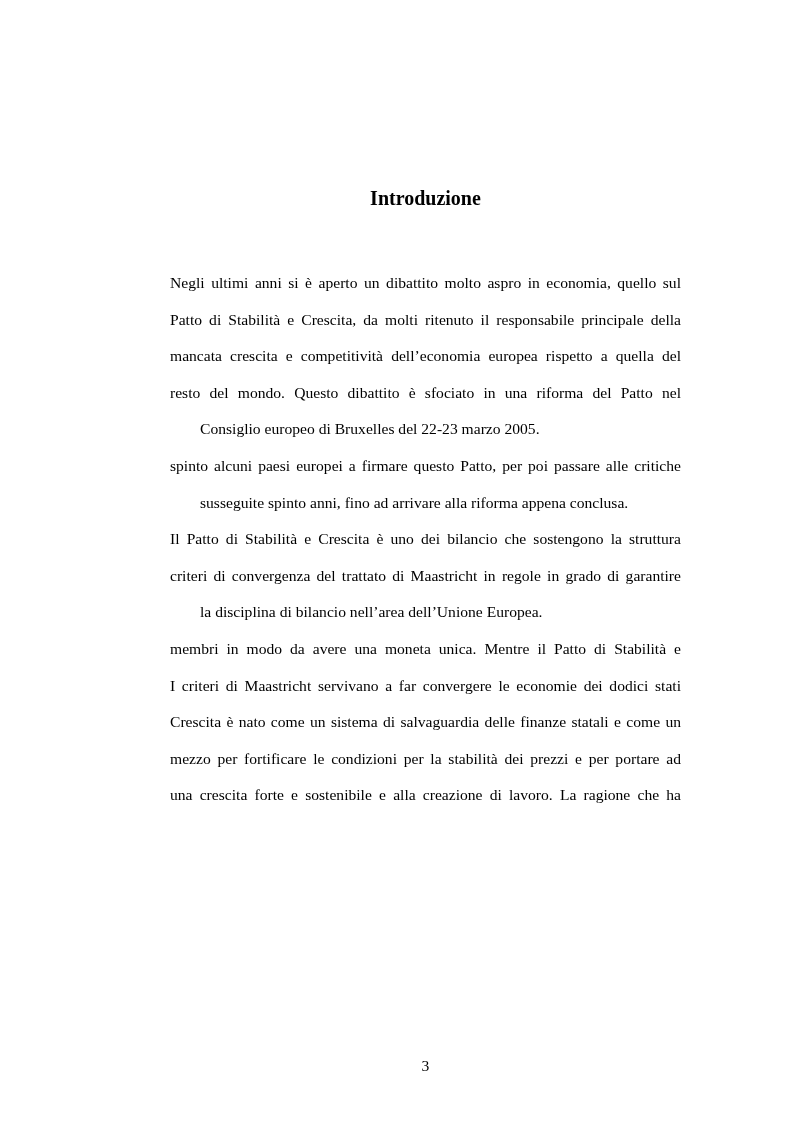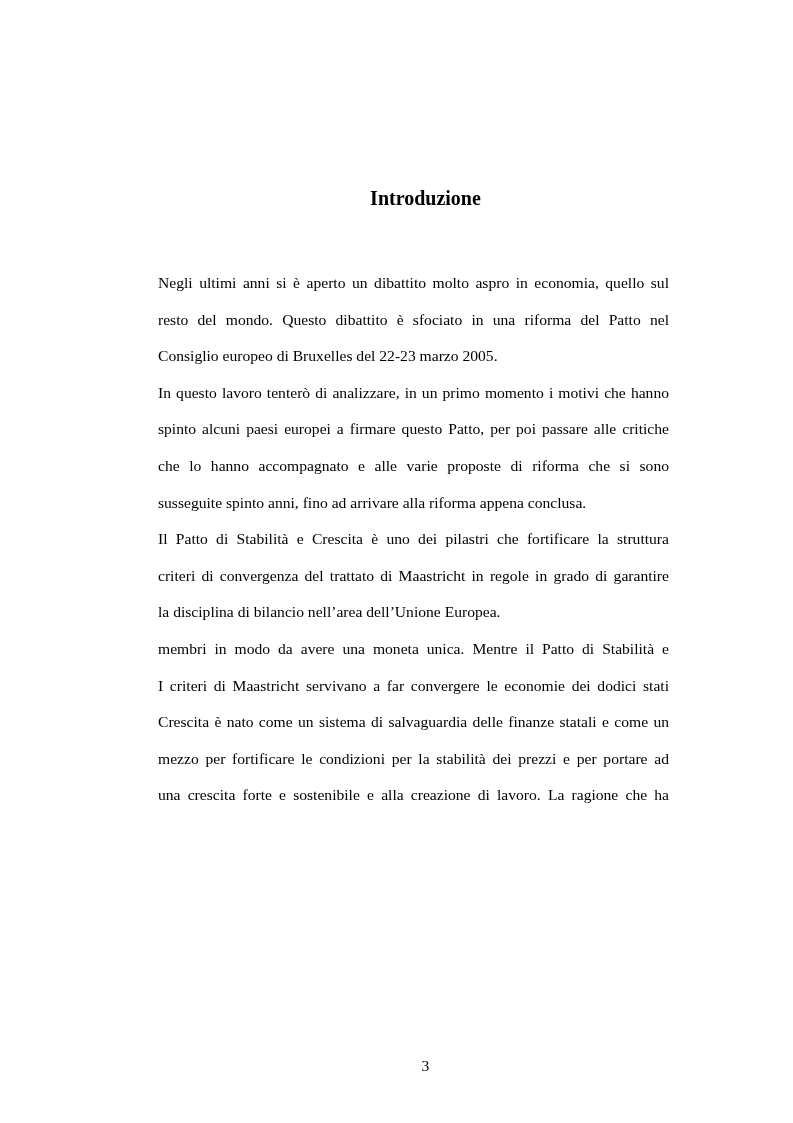--- a/index.html
+++ b/index.html
@@ -1,48 +1,48 @@
 <!DOCTYPE html>
 <html><head>
 <meta charset="utf-8">
 <style>
   html, body { margin: 0; padding: 0; background: #ffffff; }
   body { width: 793px; height: 1123px; position: relative; overflow: hidden;
          font-family: "Liberation Serif", "DejaVu Serif", serif; color: #000; }
   .title { position: absolute; top: 187px; left: 0; width: 851px; text-align: center;
            font-size: 20px; font-weight: bold; margin: 0; }
-  .body { position: absolute; left: 158px; top: 270px; width: 511px; }
+  .body { position: absolute; left: 170px; top: 270px; width: 511px; }
   .line { display: block; height: 36.6px; line-height: 26px; font-size: 15.6px;
           text-align: justify; text-align-last: justify; white-space: nowrap; }
-  .line.last { text-align-last: left; }
+  .line.last { text-align-last: left; margin-left: 30px; }
   .page-number { position: absolute; top: 1057px; left: 0; width: 851px; text-align: center;
                  font-size: 15.6px; }
 </style>
 </head>
 <body>
 
 <h1 class="title">Introduzione</h1>
 
 <div class="body">
 
   <div>
     <span class="line">Negli ultimi anni si è aperto un dibattito molto aspro in economia, quello sul</span>
+    <span class="line">Patto di Stabilità e Crescita, da molti ritenuto il responsabile principale della</span>
+    <span class="line">mancata crescita e competitività dell’economia europea rispetto a quella del</span>
     <span class="line">resto del mondo. Questo dibattito è sfociato in una riforma del Patto nel</span>
     <span class="line last">Consiglio europeo di Bruxelles del 22-23 marzo 2005.</span>
   </div>
 
   <div>
-    <span class="line">In questo lavoro tenterò di analizzare, in un primo momento i motivi che hanno</span>
     <span class="line">spinto alcuni paesi europei a firmare questo Patto, per poi passare alle critiche</span>
-    <span class="line">che lo hanno accompagnato e alle varie proposte di riforma che si sono</span>
     <span class="line last">susseguite spinto anni, fino ad arrivare alla riforma appena conclusa.</span>
   </div>
 
   <div>
-    <span class="line">Il Patto di Stabilità e Crescita è uno dei pilastri che fortificare la struttura</span>
+    <span class="line">Il Patto di Stabilità e Crescita è uno dei bilancio che sostengono la struttura</span>
     <span class="line">criteri di convergenza del trattato di Maastricht in regole in grado di garantire</span>
     <span class="line last">la disciplina di bilancio nell’area dell’Unione Europea.</span>
   </div>
 
   <div>
     <span class="line">membri in modo da avere una moneta unica. Mentre il Patto di Stabilità e</span>
     <span class="line">I criteri di Maastricht servivano a far convergere le economie dei dodici stati</span>
     <span class="line">Crescita è nato come un sistema di salvaguardia delle finanze statali e come un</span>
     <span class="line">mezzo per fortificare le condizioni per la stabilità dei prezzi e per portare ad</span>
     <span class="line">una crescita forte e sostenibile e alla creazione di lavoro. La ragione che ha</span>

